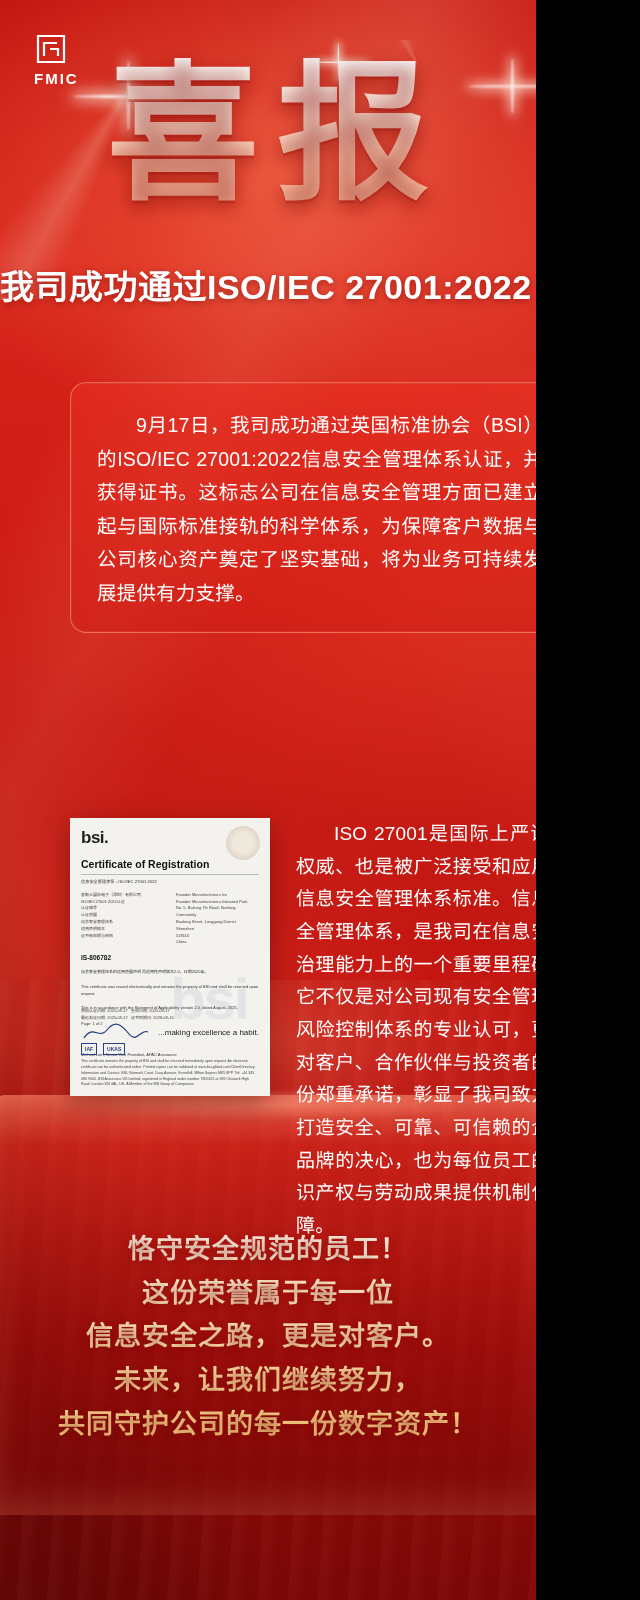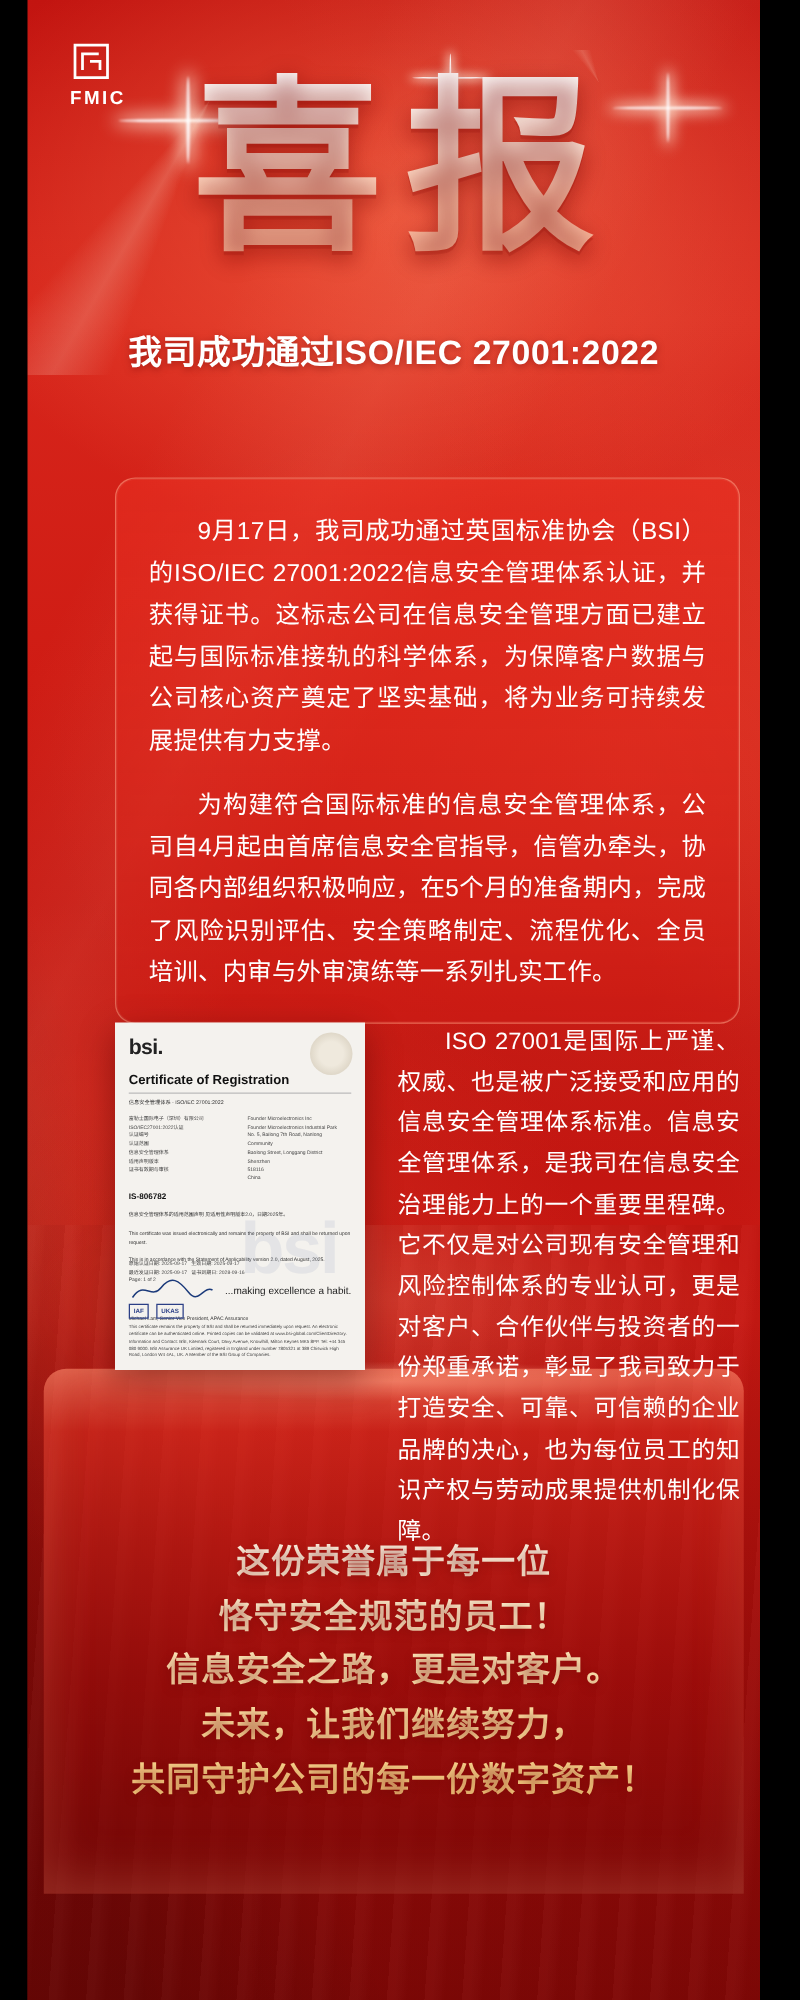--- a/index.html
+++ b/index.html
@@ -2,30 +2,29 @@
 <html lang="zh-CN"><head>
 <meta charset="utf-8">
 <style>
   html, body {
     margin: 0;
     padding: 0;
     background: #000;
   }
   .poster {
     position: relative;
-    width: 586px;
+    width: 536px;
     height: 1600px;
     overflow: hidden;
     font-family: "Liberation Sans", "DejaVu Sans", sans-serif;
     background:
       radial-gradient(ellipse 520px 380px at 50% 170px, rgba(255,120,80,0.55) 0%, rgba(214,28,22,0.0) 70%),
       radial-gradient(ellipse 700px 500px at 80% 620px, rgba(255,90,60,0.30) 0%, rgba(190,20,18,0.0) 65%),
       radial-gradient(ellipse 600px 420px at 12% 980px, rgba(255,110,70,0.22) 0%, rgba(170,16,14,0.0) 62%),
       linear-gradient(180deg, #c21410 0%, #d7251b 16%, #cf1c14 34%, #bf130f 52%, #c81913 66%, #a90f0c 82%, #8e0a08 100%);
-    margin-left: 22px;
   }
   
   .silk {
     position: absolute;
     inset: 0;
     pointer-events: none;
     background:
       linear-gradient(118deg, rgba(255,255,255,0.00) 20%, rgba(255,170,140,0.12) 31%, rgba(255,255,255,0) 41%),
       linear-gradient(72deg, rgba(0,0,0,0.18) 8%, rgba(0,0,0,0) 26%),
       linear-gradient(250deg, rgba(255,140,110,0.10) 14%, rgba(255,255,255,0) 33%),
@@ -115,24 +114,24 @@
     -webkit-background-clip: text;
     background-clip: text;
     color: transparent;
     text-shadow: 0 6px 18px rgba(120,8,6,0.45);
     filter: drop-shadow(0 3px 0 rgba(160,20,12,0.35));
   }
 
   .subtitle {
     position: absolute;
     top: 262px; left: 0; right: 0;
-    text-align: center;
+    text-align: left;
     color: #ffffff;
     font-weight: 700;
-    font-size: 27px;
+    font-size: 34px;
     line-height: 1.5;
     letter-spacing: 0.5px;
     text-shadow: 0 2px 6px rgba(110,8,6,0.5);
   }
 
   
   .card {
     position: absolute;
     left: 70px; top: 382px;
     width: 500px;
@@ -245,21 +244,20 @@
   </div>
 
   <div class="xibao">喜报</div>
 
   <div class="subtitle">
     <div>我司成功通过ISO/IEC 27001:2022</div>
   </div>
 
   <div class="card">
     <p>9月17日，我司成功通过英国标准协会（BSI）的ISO/IEC 27001:2022信息安全管理体系认证，并获得证书。这标志公司在信息安全管理方面已建立起与国际标准接轨的科学体系，为保障客户数据与公司核心资产奠定了坚实基础，将为业务可持续发展提供有力支撑。</p>
-    <p>为构建符合国际标准的信息安全管理体系，公司自4月起由首席信息安全官指导，信管办牵头，协同各内部组织积极响应，在5个月的准备期内，完成了风险识别评估、安全策略制定、流程优化、全员培训、内审与外审演练等一系列扎实工作。</p>
   </div>
 
   <div class="cert-wrap">
     <div class="cert-inner">
       <div class="cert-wm">bsi</div>
       <div class="cert-bsi">bsi.</div>
       <div class="cert-seal"></div>
       <div class="cert-title">Certificate of Registration</div>
       <div class="cert-line">信息安全管理体系 - ISO/IEC 27001:2022</div>
       <div class="cert-grid">
@@ -296,19 +294,19 @@
           <span class="mark-box">UKAS</span>
         </div>
         <div class="cert-tag">This certificate remains the property of BSI and shall be returned immediately upon request. An electronic certificate can be authenticated online. Printed copies can be validated at www.bsi-global.com/ClientDirectory. Information and Contact: BSI, Kitemark Court, Davy Avenue, Knowlhill, Milton Keynes MK5 8PP. Tel: +44 345 080 9000. BSI Assurance UK Limited, registered in England under number 7805321 at 389 Chiswick High Road, London W4 4AL, UK. A Member of the BSI Group of Companies.</div>
       </div>
     </div>
   </div>
 
   <div class="right-text">ISO 27001是国际上严谨、权威、也是被广泛接受和应用的信息安全管理体系标准。信息安全管理体系，是我司在信息安全治理能力上的一个重要里程碑。它不仅是对公司现有安全管理和风险控制体系的专业认可，更是对客户、合作伙伴与投资者的一份郑重承诺，彰显了我司致力于打造安全、可靠、可信赖的企业品牌的决心，也为每位员工的知识产权与劳动成果提供机制化保障。</div>
 
   <div class="slogan">
+    <div>恪守安全规范的员工！</div>
     <div>这份荣誉属于每一位</div>
-    <div>恪守安全规范的员工！</div>
     <div>信息安全之路，更是对客户。</div>
     <div>未来，让我们继续努力，</div>
     <div>共同守护公司的每一份数字资产！</div>
   </div>
 </div>
 
 </body></html>

